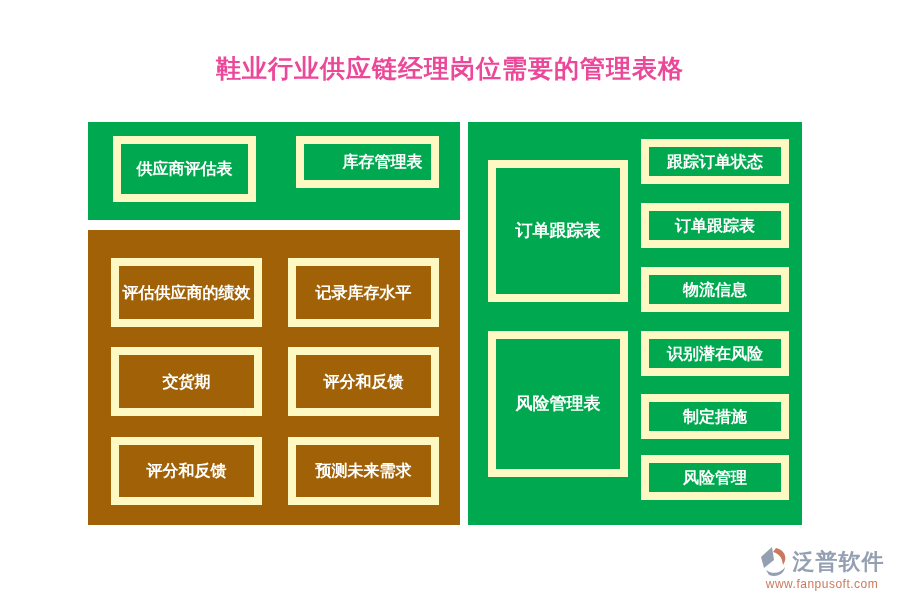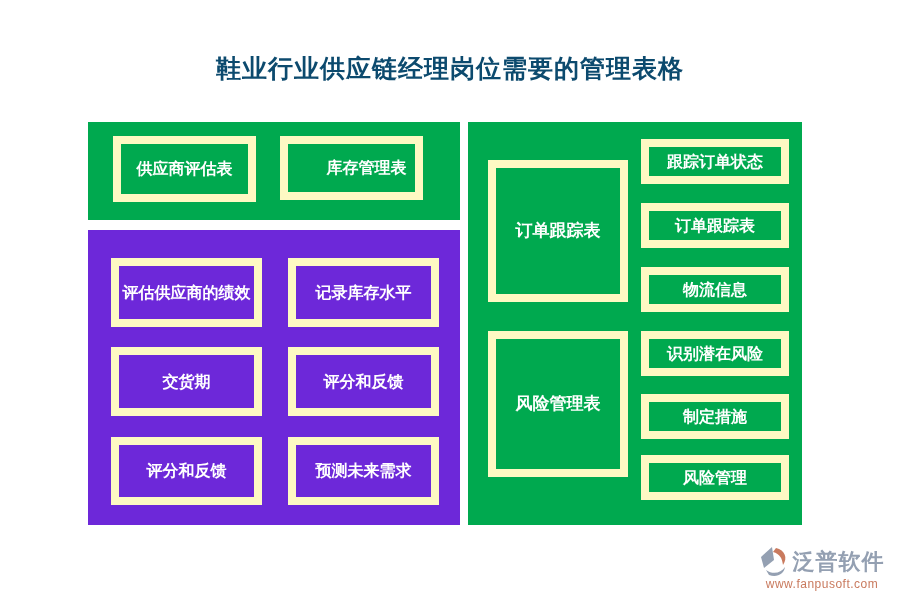--- a/index.html
+++ b/index.html
@@ -3,36 +3,36 @@
 <meta charset="utf-8">
 <style>
   html,body{margin:0;padding:0;background:#fff;}
   .canvas{
     position:relative;width:900px;height:600px;background:#ffffff;
     font-family:"Liberation Sans",sans-serif;overflow:hidden;
   }
   .title{
     position:absolute;top:52px;left:0;width:100%;margin:0;
     text-align:center;font-family:"Liberation Serif","DejaVu Serif",serif;
-    font-size:25px;font-weight:bold;color:#0c4a6e;letter-spacing:1px;
+    font-size:25px;font-weight:bold;color:#ec4899;letter-spacing:1px;
   }
   .panel{position:absolute;}
   .panel.green{background:#00A94F;}
-  .panel.gray{background:#6d28d9;}
+  .panel.gray{background:#a16207;}
   .box{
     position:absolute;box-sizing:border-box;border:8px solid #fef9c3;
     color:#ffffff;font-weight:bold;font-size:16px;line-height:1.25;
     display:flex;align-items:center;justify-content:center;text-align:center;
     padding:2px;
   }
   .box.tall{font-size:17px;}
   
   #panel-top-left{left:88px;top:122px;width:372px;height:98px;}
   #tl-b1{left:25px;top:14px;width:143px;height:66px;}
-  #tl-b2{left:192px;top:14px;width:143px;height:64px;padding-left:32px;}
+  #tl-b2{left:208px;top:14px;width:143px;height:52px;padding-left:32px;}
   
   #panel-gray{left:88px;top:230px;width:372px;height:295px;}
   .g-c1{left:23px;width:151px;}
   .g-c2{left:200px;width:151px;}
   .g-r1{top:28px;height:69px;}
   .g-r2{top:117px;height:69px;}
   .g-r3{top:207px;height:68px;}
   
   #panel-right{left:468px;top:122px;width:334px;height:403px;}
   #r-tall1{left:20px;top:38px;width:140px;height:142px;}

